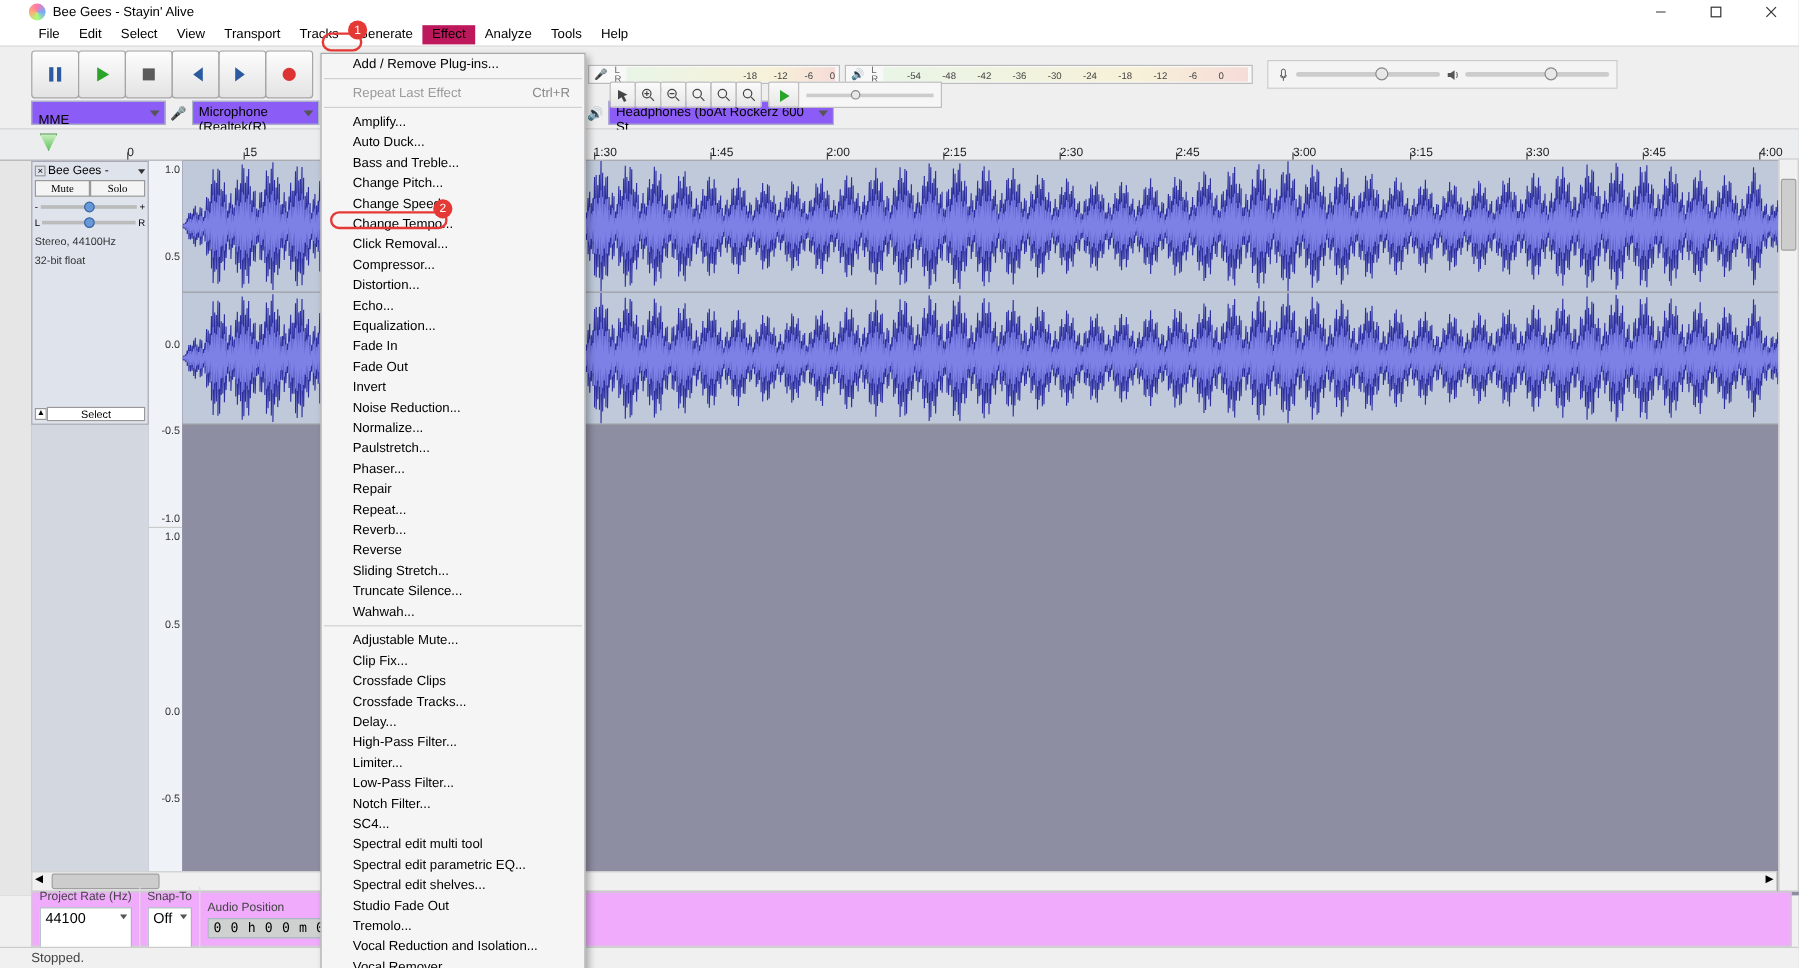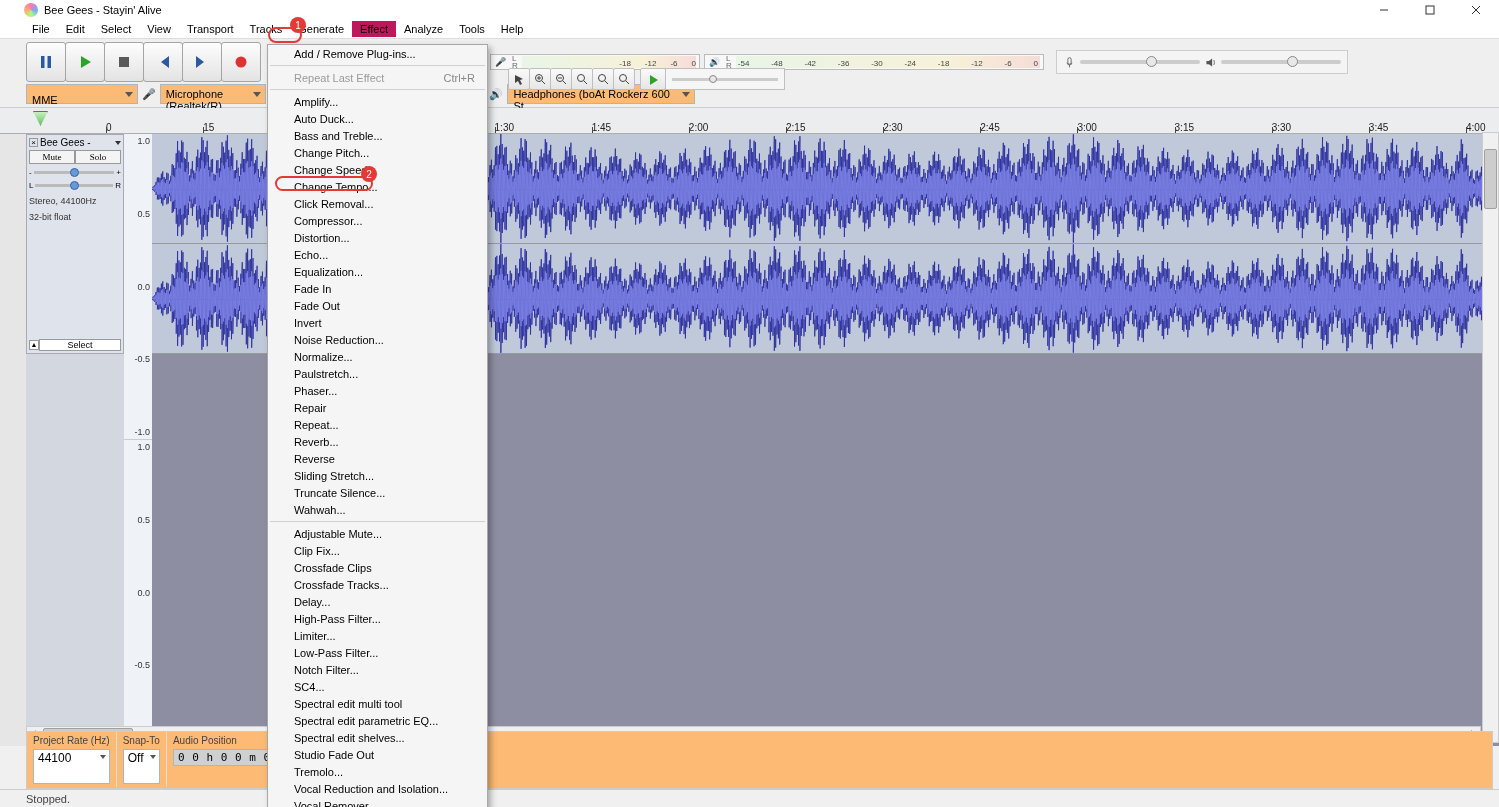--- a/index.html
+++ b/index.html
@@ -32,21 +32,21 @@
 .meter .icon { width:14px; text-align:center;}
 .meter .lr { font-size:8px; color:#666; line-height:7px;}
 
 .slider-row { display:flex; align-items:center; gap:4px; border:1px solid #ccc; padding:2px 6px; height:24px; background:#f4f4f4;}
 .slider-row .sl { width:120px; height:4px; background:#ccc; position:relative; border-radius:2px;}
 .slider-row .sl::after { content:""; position:absolute; width:9px; height:9px; background:#e8e8e8; border:1px solid #888; border-radius:50%; top:-4px; left:55%;}
 .slider-row svg { width:13px; height:13px;}
 
 
 .toolrow2 { background:#efefef; display:flex; align-items:center; padding:2px 4px 3px 26px; gap:4px; border-bottom:1px solid #ccc;}
-.combo { height:20px; border:1px solid #abb6c3; background:#fdba74; padding: 12px 16px 0 5px; font-size:11px; display:flex; align-items:center; position:relative; min-width: 90px;}
+.combo { height:20px; border:1px solid #abb6c3; background:#8b5cf6; padding: 12px 16px 0 5px; font-size:11px; display:flex; align-items:center; position:relative; min-width: 90px;}
 .combo::after { content:""; position:absolute; right:4px; top:7px; border-left:4px solid transparent; border-right:4px solid transparent; border-top:5px solid #555;}
 
 
 .timeline { height: 26px; background:#ebedef; border-bottom:1px solid #aeaeae; display:flex; align-items:flex-end; font-size:10px; position:relative; padding-left:26px;}
 .timeline .pin { width:15px; height:15px; background: linear-gradient(#c8f1c0,#66c060); border:1px solid #3a8b3a; clip-path: polygon(0 0,100% 0,50% 100%); position:absolute; left:33px; top:3px;}
 .timeline .ruler { flex:1; position:relative; margin-left: 80px; height:100%;}
 .timeline .tick { position:absolute; bottom:0; font-size:10px; color:#222;}
 .timeline .tick::before { content:""; position:absolute; left:0; bottom:-0px; width:1px; height:6px; background:#444;}
 
 
@@ -80,21 +80,21 @@
 .effectmenu .row { display:flex; align-items:center; padding: 0 12px 0 26px; height: 17px; position:relative;}
 .effectmenu .row.disabled { color:#9a9a9a;}
 .effectmenu .row .shortcut { margin-left:auto; color:#888;}
 .effectmenu .sep { height:1px; background:#d0d0d0; margin: 3px 2px;}
 
 
 .callout { position:absolute; border:2px solid #e53935; border-radius: 12px; z-index:300; pointer-events:none;}
 .callout .num { position:absolute; width:16px; height:16px; background:#e53935; color:#fff; border-radius:50%; font-size:10px; display:flex; align-items:center; justify-content:center; top:-12px; right:-6px;}
 
 
-.bottompanel { position:absolute; bottom:18px; left:26px; right:6px; height:58px; background:#fdba74; border:1px solid #ccc; display:flex; align-items:flex-start; font-size:10px;}
+.bottompanel { position:absolute; bottom:18px; left:26px; right:6px; height:46px; background:#f0abfc; border:1px solid #ccc; display:flex; align-items:center; font-size:10px;}
 .bgroup { display:flex; flex-direction:column; gap:3px; padding: 3px 6px; border-right:1px solid #ddd;}
 .bgroup .lab { color:#444;}
 .bgroup .combo2 { border:1px solid #abb6c3; background:#fff; padding:1px 14px 18px 4px; position:relative; font-size:12px;}
 .bgroup .combo2::after { content:""; position:absolute; right:3px; top:5px; border-left:3px solid transparent; border-right:3px solid transparent; border-top:4px solid #555;}
 .bgroup .tc { border:1px solid #abb6c3; background:#cfd1d1; font-family: "Consolas", monospace; padding:1px 14px 1px 4px; position:relative; font-size:11px; letter-spacing: .5px;}
 .bgroup .tc::after { content:""; position:absolute; right:3px; top:5px; border-left:3px solid transparent; border-right:3px solid transparent; border-top:4px solid #555;}
 
 .statusbar { position:absolute; bottom:0; left:0; right:0; height:18px; background:#f0f0f0; border-top:1px solid #ccc; display:flex; align-items:center; padding-left:26px; font-size:11px; color:#444;}
 
 .vscroll { position:absolute; right:0; top:132px; bottom:64px; width:17px; background:#f0f0f0; border:1px solid #ccc;}
@@ -188,21 +188,21 @@
             <span>-6</span>
             <span>0</span>
           </span>
        </div>
     </div>
   </div>
   <div class="meter" style="width:340px;">
     <span class="icon">🔊</span>
     <span class="lr">L<br>R</span>
     <div class="bar">
-        <div class="ticks" id="playticks" style="display:flex;justify-content:space-between;padding:0 2px;">
+        <div class="ticks" id="playticks" style="display:flex;justify-content:space-between;padding:0 20px;">
           <span>-54</span>
           <span>-48</span>
           <span>-42</span>
           <span>-36</span>
           <span>-30</span>
           <span>-24</span>
           <span>-18</span>
           <span>-12</span>
           <span>-6</span>
           <span>0</span>

